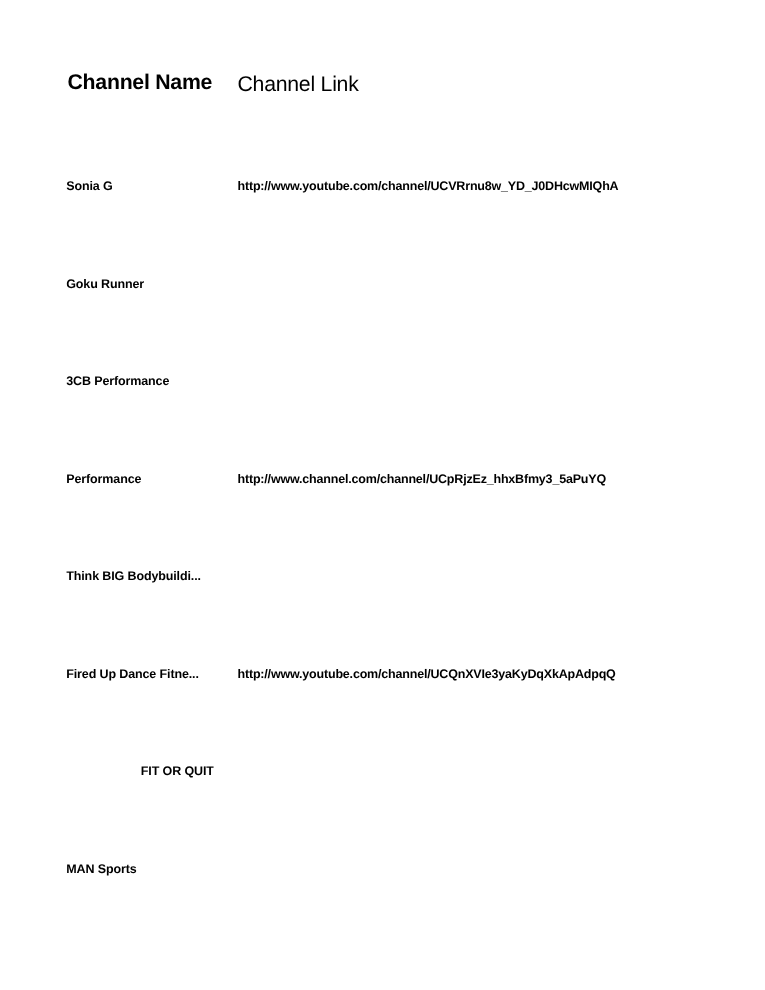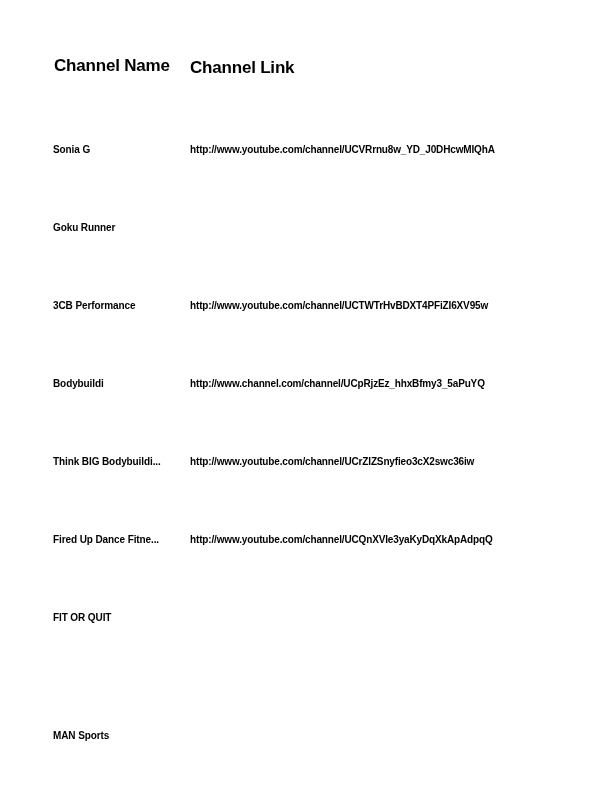--- a/index.html
+++ b/index.html
@@ -29,21 +29,21 @@
       font-size: 17px;
       font-weight: bold;
       letter-spacing: -0.2px;
       white-space: nowrap;
     }
     .header .col-link {
       position: absolute;
       left: 190px;
       top: 2px;
       font-size: 17px;
-      font-weight: bold;
+      font-weight: normal;
       letter-spacing: -0.2px;
       white-space: nowrap;
     }
     .rows {
       position: absolute;
       top: 0;
       left: 0;
       width: 612px;
     }
     .row {
@@ -85,33 +85,31 @@
 <div class="rows">
   <div class="row" style="top:144px;">
     <span class="name">Sonia G</span>
     <a class="link">http://www.youtube.com/channel/UCVRrnu8w_YD_J0DHcwMIQhA</a>
   </div>
   <div class="row" style="top:222px;">
     <span class="name">Goku Runner</span>
   </div>
   <div class="row" style="top:300px;">
     <span class="name">3CB Performance</span>
-    <a class="link">http://www.youtube.com/channel/UCTWTrHvBDXT4PFiZI6XV95w</a>
   </div>
   <div class="row" style="top:378px;">
-    <span class="name">Bodybuildi</span>
+    <span class="name">Performance</span>
     <a class="link">http://www.channel.com/channel/UCpRjzEz_hhxBfmy3_5aPuYQ</a>
   </div>
   <div class="row" style="top:456px;">
     <span class="name">Think BIG Bodybuildi...</span>
-    <a class="link">http://www.youtube.com/channel/UCrZIZSnyfieo3cX2swc36iw</a>
   </div>
   <div class="row" style="top:534px;">
     <span class="name">Fired Up Dance Fitne...</span>
     <a class="link">http://www.youtube.com/channel/UCQnXVIe3yaKyDqXkApAdpqQ</a>
   </div>
-  <div class="row" style="top:612px;">
+  <div class="row" style="top:612px;text-align:right;">
     <span class="name">FIT OR QUIT</span>
   </div>
-  <div class="row" style="top:690px;margin-top:40px;">
+  <div class="row" style="top:690px;">
     <span class="name">MAN Sports</span>
   </div>
 </div>
 
 </body></html>

